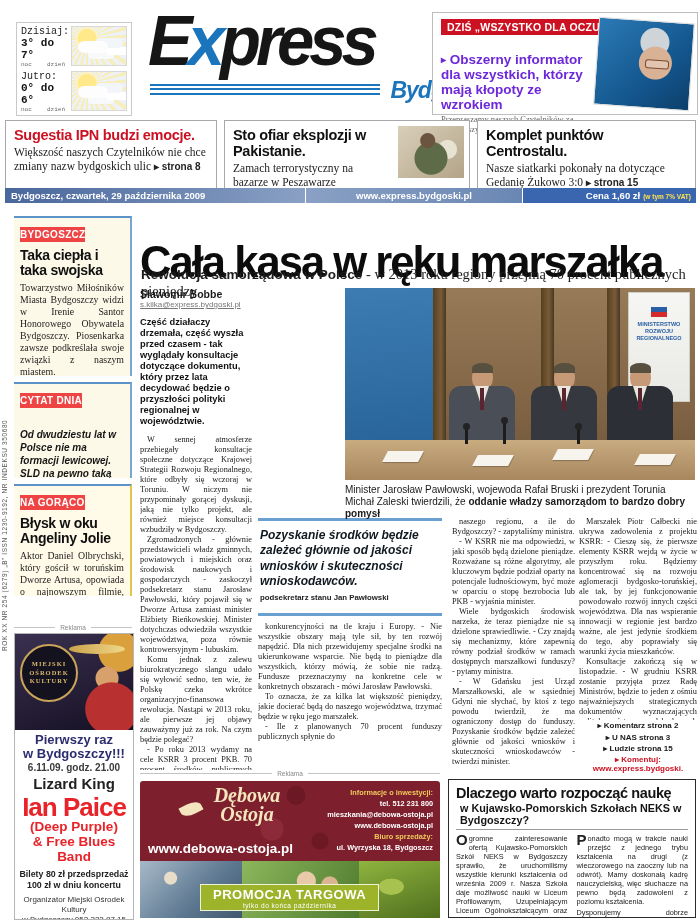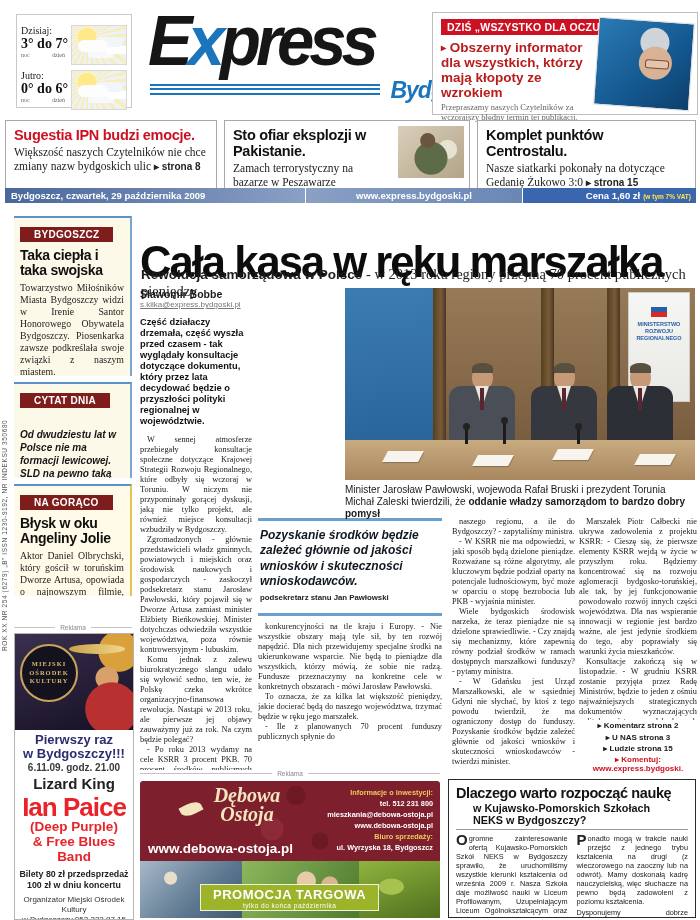--- a/index.html
+++ b/index.html
@@ -1,25 +1,25 @@
 <!DOCTYPE html>
 <html><head>
 <meta charset="utf-8">
 <style>
   html,body{margin:0;padding:0;background:#e9e9e9}
   .page{position:relative;width:700px;height:920px;background:#fff;margin:0 auto;
         font-family:"Liberation Serif",serif;color:#111;overflow:hidden}
 
   
-  .weather{position:absolute;left:16px;top:14px;width:116px;height:94px;border:1px solid #c9c9c9;
-           background:#fff;padding:10px 4px;box-sizing:border-box;font-family:Liberation Serif, serif}
+  .weather{position:absolute;left:16px;top:22px;width:116px;height:94px;border:1px solid #c9c9c9;
+           background:#fff;padding:3px 4px;box-sizing:border-box;font-family:Liberation Mono, monospace}
   .wrow{display:flex;height:42px;margin-bottom:3px}
   .wtxt{width:50px}
   .wday{font-size:10px;color:#222}
-  .wtemp{font-size:14px;font-weight:bold}
+  .wtemp{font-size:11px;font-weight:bold}
   .wnd{display:flex;justify-content:space-between;font-size:6px;color:#666;padding-right:6px}
   .wicon{width:54px;height:38px;border:1px solid #d8d8d8;position:relative;overflow:hidden;
          background:radial-gradient(circle at 28% 30%,#ffe98a 0 9px,#fdf3c0 10px,transparent 12px),
                     repeating-conic-gradient(from 0deg at 30% 30%,#f7eebe 0 6deg,#eef2f8 6deg 12deg)}
   .wicon::after{content:"";position:absolute;left:6px;top:14px;width:30px;height:12px;background:#fdfdfd;
          border-radius:10px;box-shadow:16px -4px 0 -1px #f2f5f9,26px 4px 0 -2px #fff,8px 8px 0 -2px #f7f9fb}
 
   .logo{position:absolute;left:148px;top:6px;width:338px;height:106px}
   .logo-text{font-family:"Liberation Sans",sans-serif;font-style:italic;font-weight:900;
              font-size:67px;line-height:1;letter-spacing:-5px;color:#161616;white-space:nowrap;
@@ -27,21 +27,21 @@
   .logo-x{color:#1b75bc}
   .logo-underline{position:absolute;left:2px;top:78px;width:334px;height:13px;
              background:repeating-linear-gradient(180deg,#1b75bc 0 2px,#fff 2px 4.4px)}
   .logo-sub{position:absolute;right:0;top:71px;background:#fff;padding:0 0 0 10px;
              font-family:"Liberation Sans",sans-serif;font-style:italic;font-weight:900;
              font-size:23px;letter-spacing:-1px;color:#1b75bc}
 
   .promo{position:absolute;left:432px;top:12px;width:264px;height:101px;border:1px solid #bdbdbd;background:#fff}
   .promo-badge{display:inline-block;background:#cc1122;color:#fff;font:bold 10.5px "Liberation Sans",sans-serif;
                padding:2px 6px;margin:6px 0 2px 8px;letter-spacing:.2px}
-  .promo-head{font:bold 13.5px/1.12 "Liberation Sans",sans-serif;color:#b91c1c;width:156px;margin:3px 0 0 8px}
+  .promo-head{font:bold 13.5px/1.12 "Liberation Sans",sans-serif;color:#6d28d9;width:156px;margin:15px 0 0 8px}
   .promo-head .arr{font-size:10px;vertical-align:1px}
   .promo-note{font:8.5px/1.15 "Liberation Serif",serif;color:#666;width:158px;margin:3px 0 0 8px}
   .promo-photo{position:absolute;right:5px;top:7px;width:94px;height:86px;transform:rotate(4deg);
                border:1px solid #ddd;overflow:hidden;
                background:radial-gradient(circle at 62% 48%,#d9b296 0 16px,transparent 17px),
                           radial-gradient(circle at 60% 24%,#cfd4d9 0 14px,transparent 15px),
                           linear-gradient(135deg,#2b7ab5 0%,#14578f 60%,#0d3f6b 100%)}
   .promo-photo::after{content:"";position:absolute;left:48px;top:38px;width:22px;height:7px;
                border:1.5px solid #7a4a2f;border-radius:3px;background:rgba(255,255,255,.25)}
 
@@ -119,22 +119,22 @@
                background:linear-gradient(#c9ab80,#a8875f)}
   .paper{position:absolute;width:36px;height:11px;background:#f6f4ec;transform:skewX(-28deg);box-shadow:1px 1px 1px rgba(0,0,0,.25)}
   .pp1{left:40px;bottom:18px}.pp2{left:130px;bottom:14px}.pp3{left:210px;bottom:20px}.pp4{left:292px;bottom:15px}
   .mic{position:absolute;bottom:36px;width:3px;height:16px;background:#1c1c1c}
   .mic::before{content:"";position:absolute;top:-5px;left:-2px;width:7px;height:7px;border-radius:50%;background:#222}
   .m1{left:120px}.m2{left:158px;height:22px}.m3{left:232px}
   .photo-caption{position:absolute;left:345px;top:484px;width:350px;font:10px/1.22 "Liberation Sans",sans-serif;color:#1a1a1a}
   .photo-caption .cap-bold{font-weight:bold}
 
   
-  .badge{display:inline-block;background:#7f1d1d;color:#fff;font:bold 10px "Liberation Sans",sans-serif;
-         padding:2px 14px;letter-spacing:.3px}
+  .badge{display:inline-block;background:#ef4444;color:#fff;font:bold 10px "Liberation Sans",sans-serif;
+         padding:2px 0;letter-spacing:.3px}
   .sbox{position:absolute;left:14px;width:118px;background:#fdf9e8;border-top:2px solid #5b93c8;
         border-right:2px solid #7aa6d0;padding:6px;box-sizing:border-box;overflow:hidden}
   .sbox h3{margin:6px 0 5px;font:bold 14px/1.05 "Liberation Sans",sans-serif;letter-spacing:-.3px;color:#101010}
   .sbox .stext{font:9.8px/1.22 "Liberation Serif",serif;color:#222;text-align:justify}
   .sbox-city{top:216px;height:160px}
   .sbox-quote{top:382px;height:96px}
   .squote{font:italic bold 10px/1.3 "Liberation Sans",sans-serif;color:#161616;margin-top:20px}
   .sbox-hot{top:484px;height:112px;background:#fffbe8;border-right:2px solid #e4c44a}
   .rek{position:absolute;display:flex;align-items:center;gap:5px;font:6.5px "Liberation Sans",sans-serif;color:#888}
   .rek::before,.rek::after{content:"";flex:1;border-top:1px solid #c4c4c4}
@@ -188,21 +188,21 @@
         linear-gradient(120deg,#8db75c,#4e7a2e)}
   .dph3{flex:.8;background:radial-gradient(ellipse at 40% 45%,#a7c24e 0 12px,transparent 13px),
         linear-gradient(160deg,#8fb43f,#4f6e1d)}
   .debowa-promo{position:absolute;left:60px;bottom:7px;background:#9cb32a;color:#fff;border:1px solid #eef2d8;
                 padding:2px 12px 1px;text-align:center;font:bold 13px "Liberation Sans",sans-serif;letter-spacing:.5px}
   .debowa-promo .dp-sub{display:block;font:6.5px "Liberation Sans",sans-serif;font-weight:normal}
 
   .neks{position:absolute;left:448px;top:779px;width:248px;height:139px;border:1.5px solid #2a2a2a;
         background:#fff;padding:5px 7px;box-sizing:border-box;overflow:hidden}
   .neks h4{margin:0;font:bold 14.5px "Liberation Sans",sans-serif;letter-spacing:-.4px;color:#141414}
-  .neks h5{margin:1px 17px 0;font:bold 10.8px "Liberation Sans",sans-serif;color:#141414}
+  .neks h5{margin:1px 4px 0;font:bold 10.8px "Liberation Sans",sans-serif;color:#141414}
   .neks-cols{display:flex;gap:9px;margin-top:3px;border-top:1px solid #9a9a9a;padding-top:4px}
   .neks-col{flex:1;font:7.3px/1.24 "Liberation Sans",sans-serif;text-align:justify;color:#222}
   .neks-col p{margin:0 0 2px}
   .neks-col .list > p:first-child::first-letter{float:left;font-size:15px;font-weight:bold;line-height:12px;padding-right:1px}
 </style>
 </head>
 <body>
 
 <div class="page">
 

